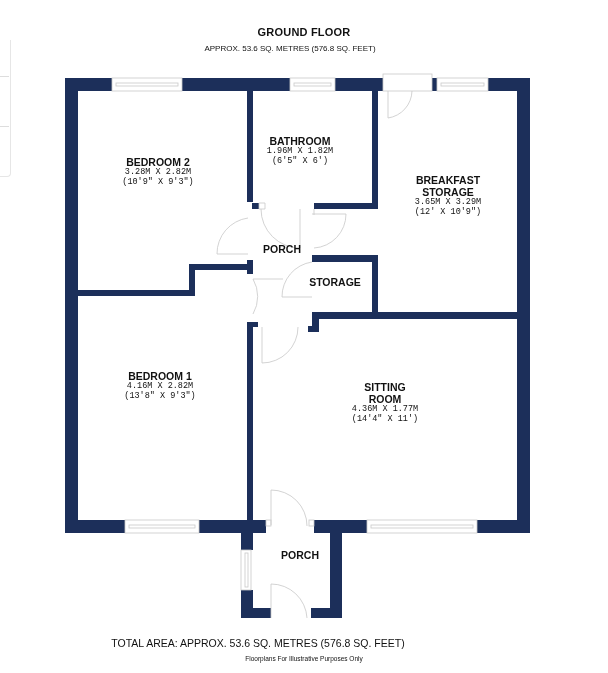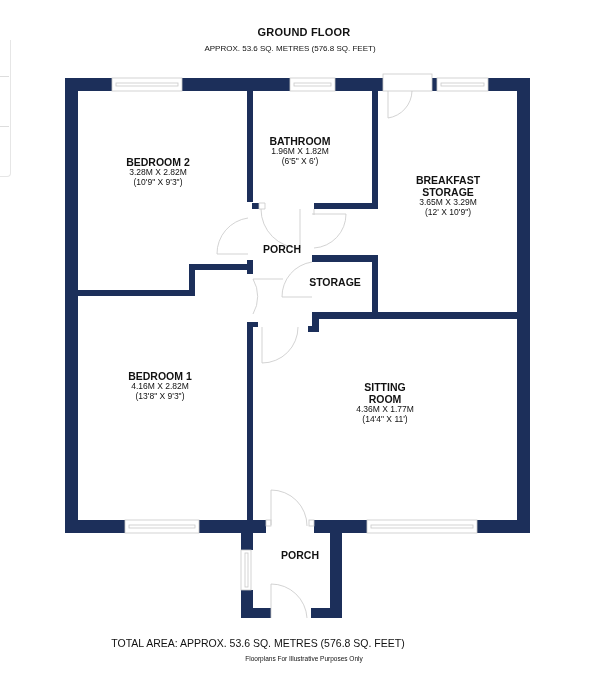--- a/index.html
+++ b/index.html
@@ -8,21 +8,21 @@
   .left-edge { position: absolute; left: 0; top: 40px; width: 10px; height: 136px;
                border-right: 1px solid #e6e6e6; border-bottom: 1px solid #e6e6e6; border-radius: 0 0 4px 0; }
   .left-edge .tick { position: absolute; left: 0; width: 9px; height: 1px; background: #ddd; }
   .title { position: absolute; left: 0; width: 608px; text-align: center; top: 26px;
            font-weight: bold; font-size: 11px; letter-spacing: 0.2px; }
   .subtitle { position: absolute; left: 0; width: 580px; text-align: center; top: 44px;
               font-size: 8px; }
   svg.plan { position: absolute; left: 0; top: 0; }
   .room { position: absolute; text-align: center; transform: translateX(-50%); line-height: 1.15; }
   .room .name { font-weight: bold; font-size: 10.5px; display: block; }
-  .room .dim { font-size: 8.5px; display: block; }
+  .room .dim { font-size: 8.5px; display: block; font-family: Liberation Mono, monospace; }
   .footer-total { position: absolute; left: 0; width: 516px; text-align: center; top: 637px; font-size: 10.5px; }
   .footer-note { position: absolute; left: 0; width: 608px; text-align: center; top: 655px; font-size: 6.5px; }
 </style>
 </head>
 <body>
 
 <div class="left-edge">
   <div class="tick" style="top:36px;"></div>
   <div class="tick" style="top:86px;"></div>
 </div>

